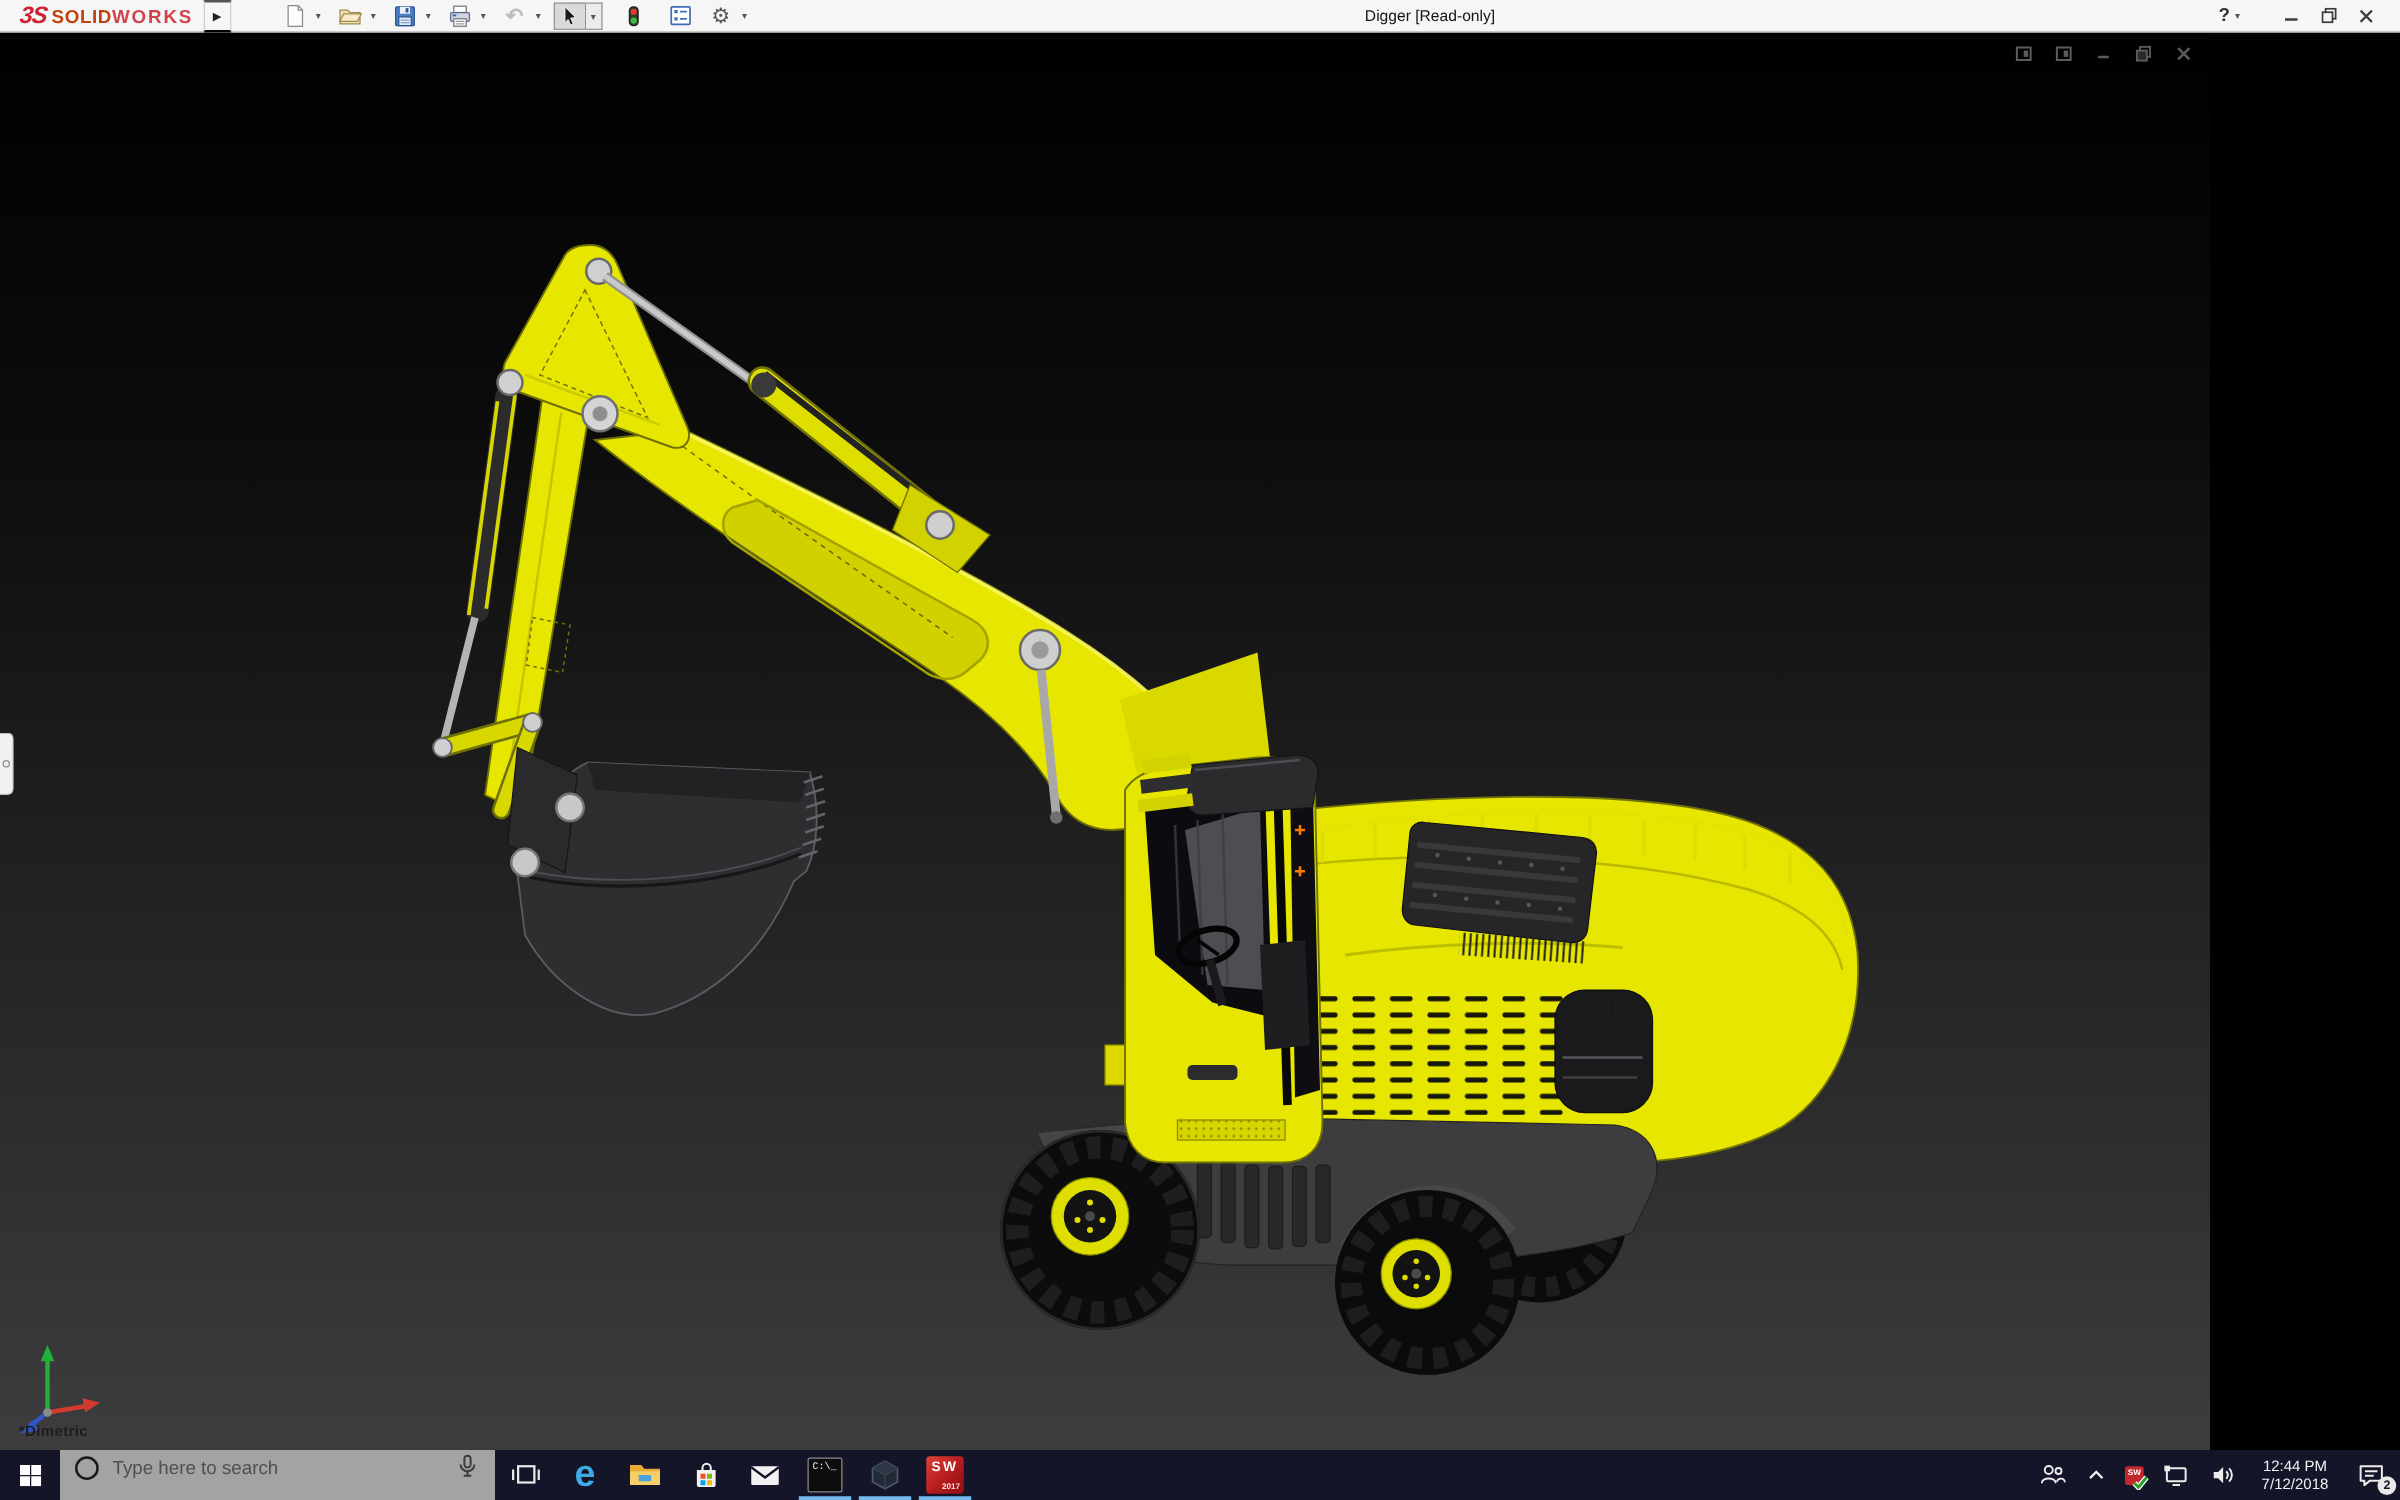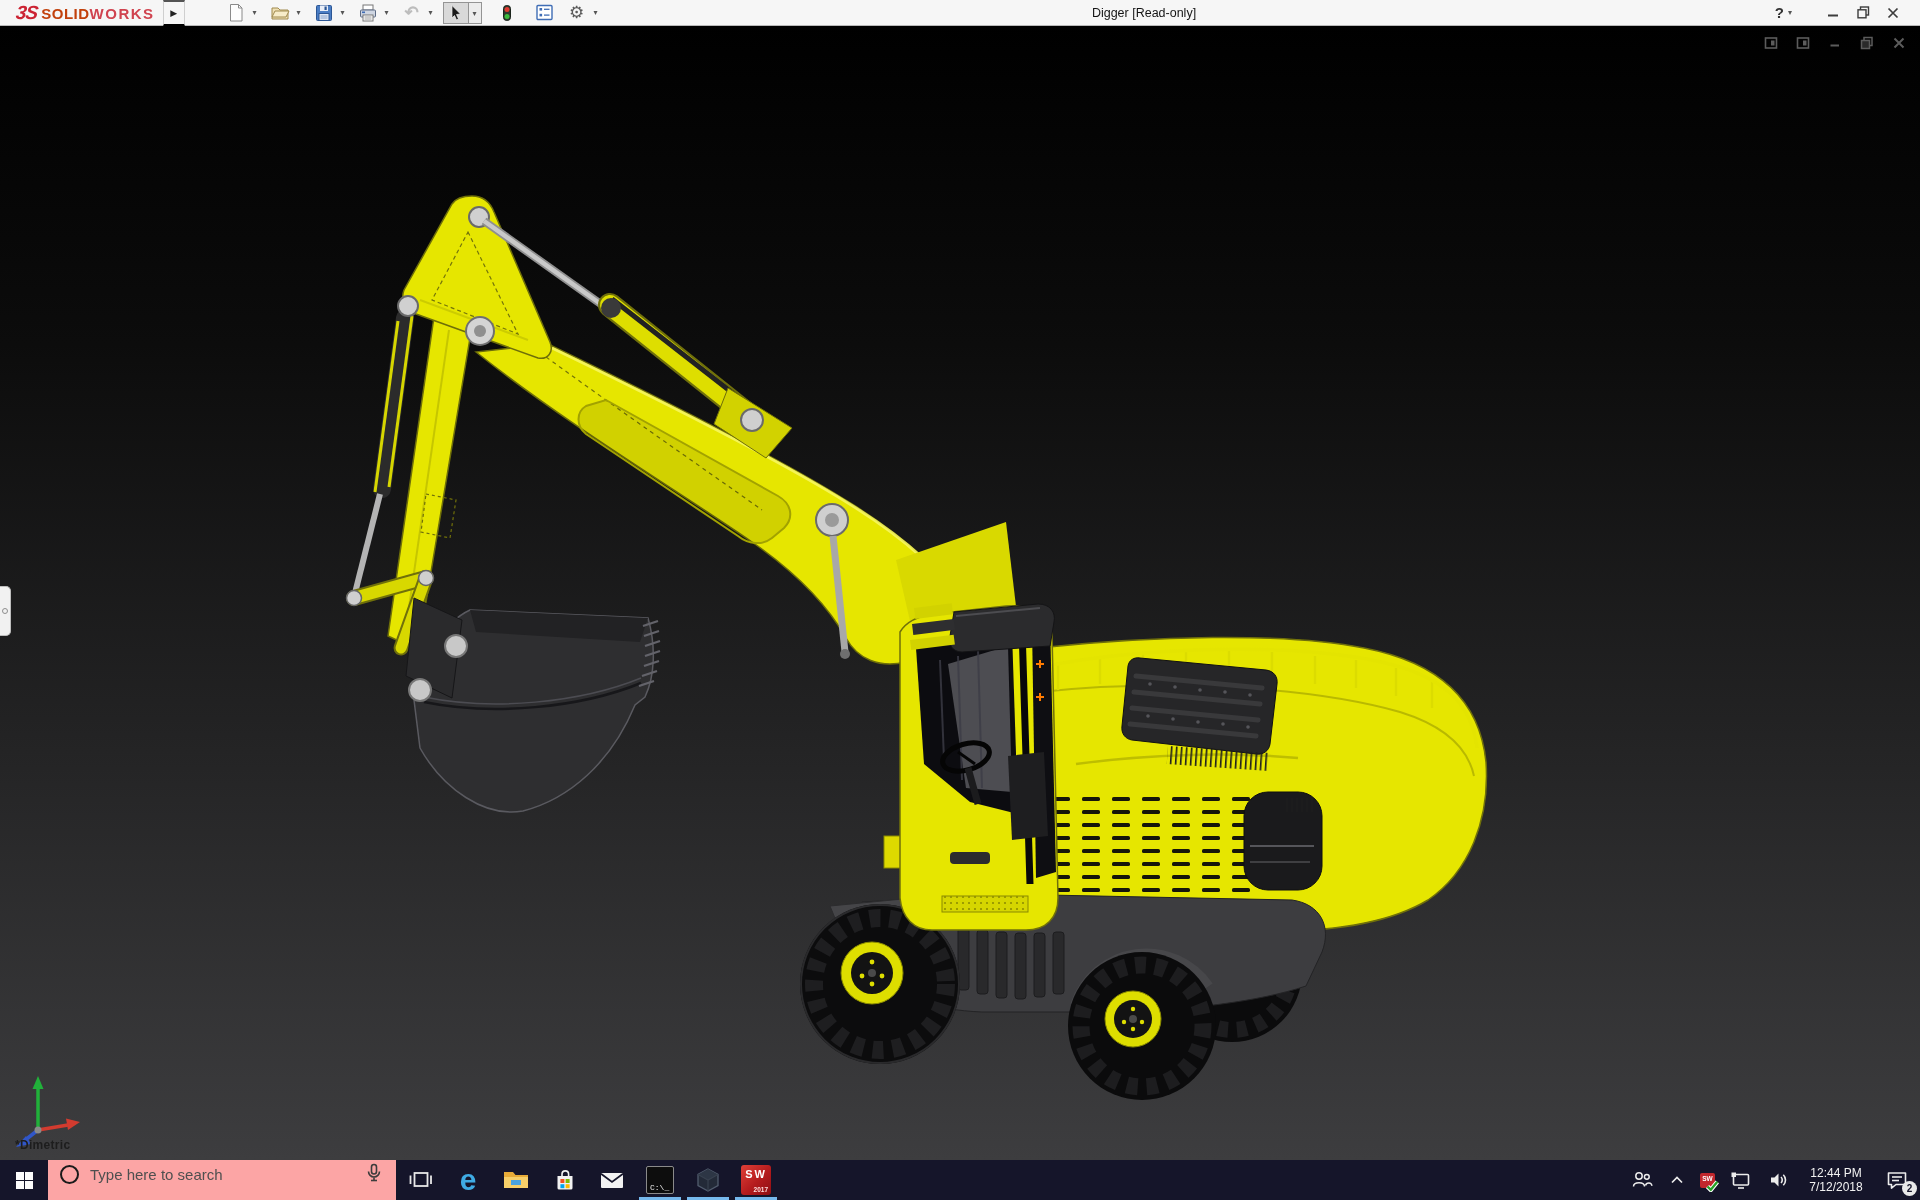--- a/index.html
+++ b/index.html
@@ -27,46 +27,46 @@
   .undo-glyph { font-size:17px; color:#bdbdbd; font-weight:bold; line-height:16px;}
   .gear-glyph { font-size:17px; color:#5a5a5a; line-height:16px;}
   .doc-title { position:absolute; left:984px; top:0; width:320px; height:26px;
     text-align:center; line-height:26px; font-size:12.5px; color:#141414; }
   .winctl { margin-left:auto; display:flex; align-items:center; padding-right:12px; }
   .help { display:flex; align-items:center; margin-right:22px;}
   .help .q { font-size:15px; color:#333; font-weight:bold; }
   .wbtn { width:30px; height:26px; display:flex; align-items:center; justify-content:center; background:transparent; border:none;}
 
   
-  .viewport { position:absolute; top:26px; left:0; width:1920px; height:1134px;
+  .viewport { position:absolute; top:26px; left:0; width:1768px; height:1134px;
     background:linear-gradient(180deg,#000 0%,#0c0c0c 28%,#242425 64%,#3d3d3f 100%); }
   .model-svg { position:absolute; left:0; top:0; }
   .doc-controls { position:absolute; top:9px; right:14px; display:flex; gap:17px; align-items:center; }
   .doc-controls .dbtn { background:transparent; border:none; width:15px; height:15px; display:flex; align-items:center; justify-content:center;}
   .flyout-tab { position:absolute; left:0; top:560px; width:11px; height:50px;
     background:#f1f1f1; border:1px solid #bdbdbd; border-left:none; border-radius:0 5px 5px 0;
     display:flex; align-items:center; justify-content:center;}
   .flyout-tab .dot { width:6px; height:6px; border:1.5px solid #8e8e8e; border-radius:50%;}
   .triad { position:absolute; left:6px; top:1042px; }
   .view-label { position:absolute; left:15px; top:1112px; font-size:12px; font-weight:bold; color:#1d1d1d; letter-spacing:.3px;}
 
   
   .taskbar { position:absolute; bottom:0; left:0; width:1920px; height:40px;
     background:#15152a; display:flex; align-items:stretch; z-index:40;}
   .startbtn { width:48px; display:flex; align-items:center; justify-content:center; background:transparent; border:none;}
-  .searchbox { width:348px; background:#fca5a5; display:flex; align-items:center; padding:0 10px 12px 12px;}
+  .searchbox { width:348px; background:#a3a3a3; display:flex; align-items:center; padding:0 10px 12px 12px;}
   .cortana { width:19px; height:19px; border:2.2px solid #1a1a1a; border-radius:50%; flex:none;}
   .searchbox input { flex:1; border:none; outline:none; background:transparent;
     font-size:15px; color:#3c3c3c; margin-left:11px; font-family:"Liberation Sans",sans-serif;}
   .searchbox input::placeholder { color:#4f4f4f; opacity:1;}
   .tslot { width:48px; position:relative; display:flex; align-items:center; justify-content:center; background:transparent; border:none;}
   .tslot.running::after { content:""; position:absolute; left:3px; right:3px; bottom:0; height:3px; background:#76b9ed;}
   .edge-e { font-size:30px; font-weight:bold; color:#3fabe4; line-height:30px;}
   .cmdicon { width:28px; height:28px; background:#0d0d0d; border:1px solid #8a8a8a; border-radius:2px; position:relative;}
-  .cmdicon span { position:absolute; top:16px; left:3px; font-family:"Liberation Mono",monospace; font-size:8px; color:#efefef;}
+  .cmdicon span { position:absolute; top:2px; left:3px; font-family:"Liberation Mono",monospace; font-size:8px; color:#efefef;}
   .swicon { width:30px; height:30px; border-radius:3px; background:linear-gradient(135deg,#e04038 0%,#b41b1d 55%,#8d0f14 100%); position:relative;}
   .swicon .sw { position:absolute; top:3px; left:0; right:0; text-align:center; color:#fff; font-weight:bold; font-size:11px; letter-spacing:2px;}
   .swicon .yr { position:absolute; bottom:2px; right:3px; color:#ffdede; font-size:6.5px; font-weight:bold;}
   .spacer { flex:1; }
   .tray { display:flex; align-items:stretch; }
   .trayslot { position:relative; display:flex; align-items:center; justify-content:center; background:transparent; border:none; padding:0 7px;}
   .swtray { width:15px; height:15px; background:#c1272d; border-radius:2px; position:relative;}
   .swtray span { position:absolute; top:2px; left:0; right:0; text-align:center; color:#fff; font-size:6.5px; font-weight:bold;}
   .swtray svg { position:absolute; right:-4px; bottom:-4px;}
   .clock { display:flex; flex-direction:column; justify-content:center; align-items:center; width:76px; color:#f2f2f2; font-size:12px; line-height:14px; background:transparent; border:none;}

